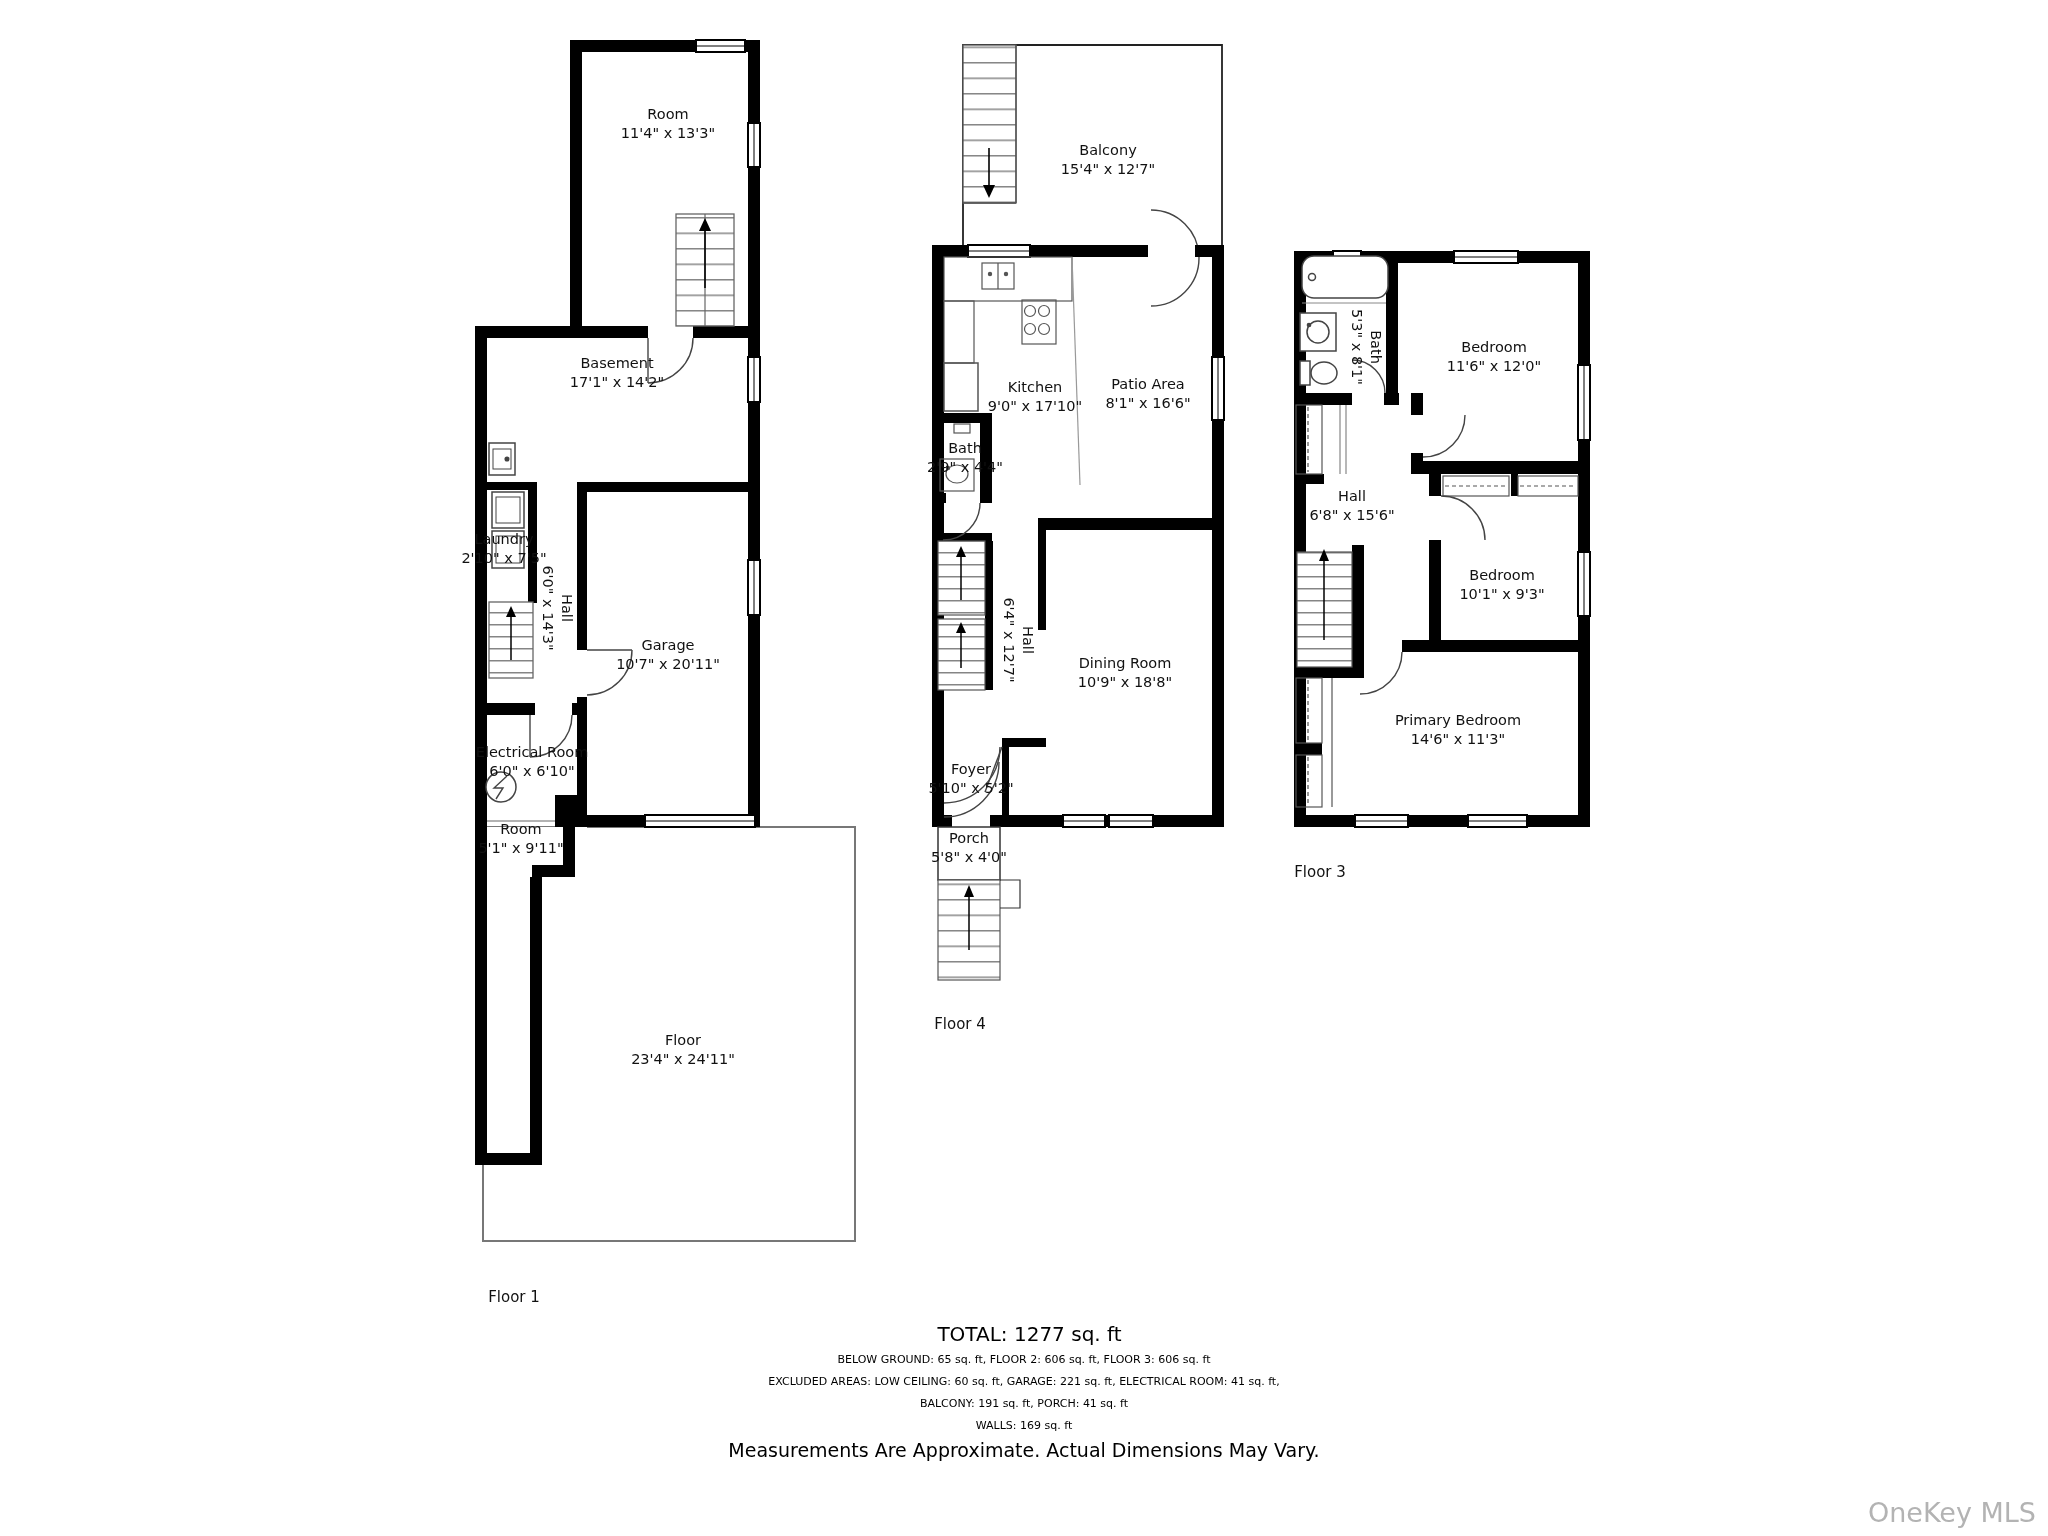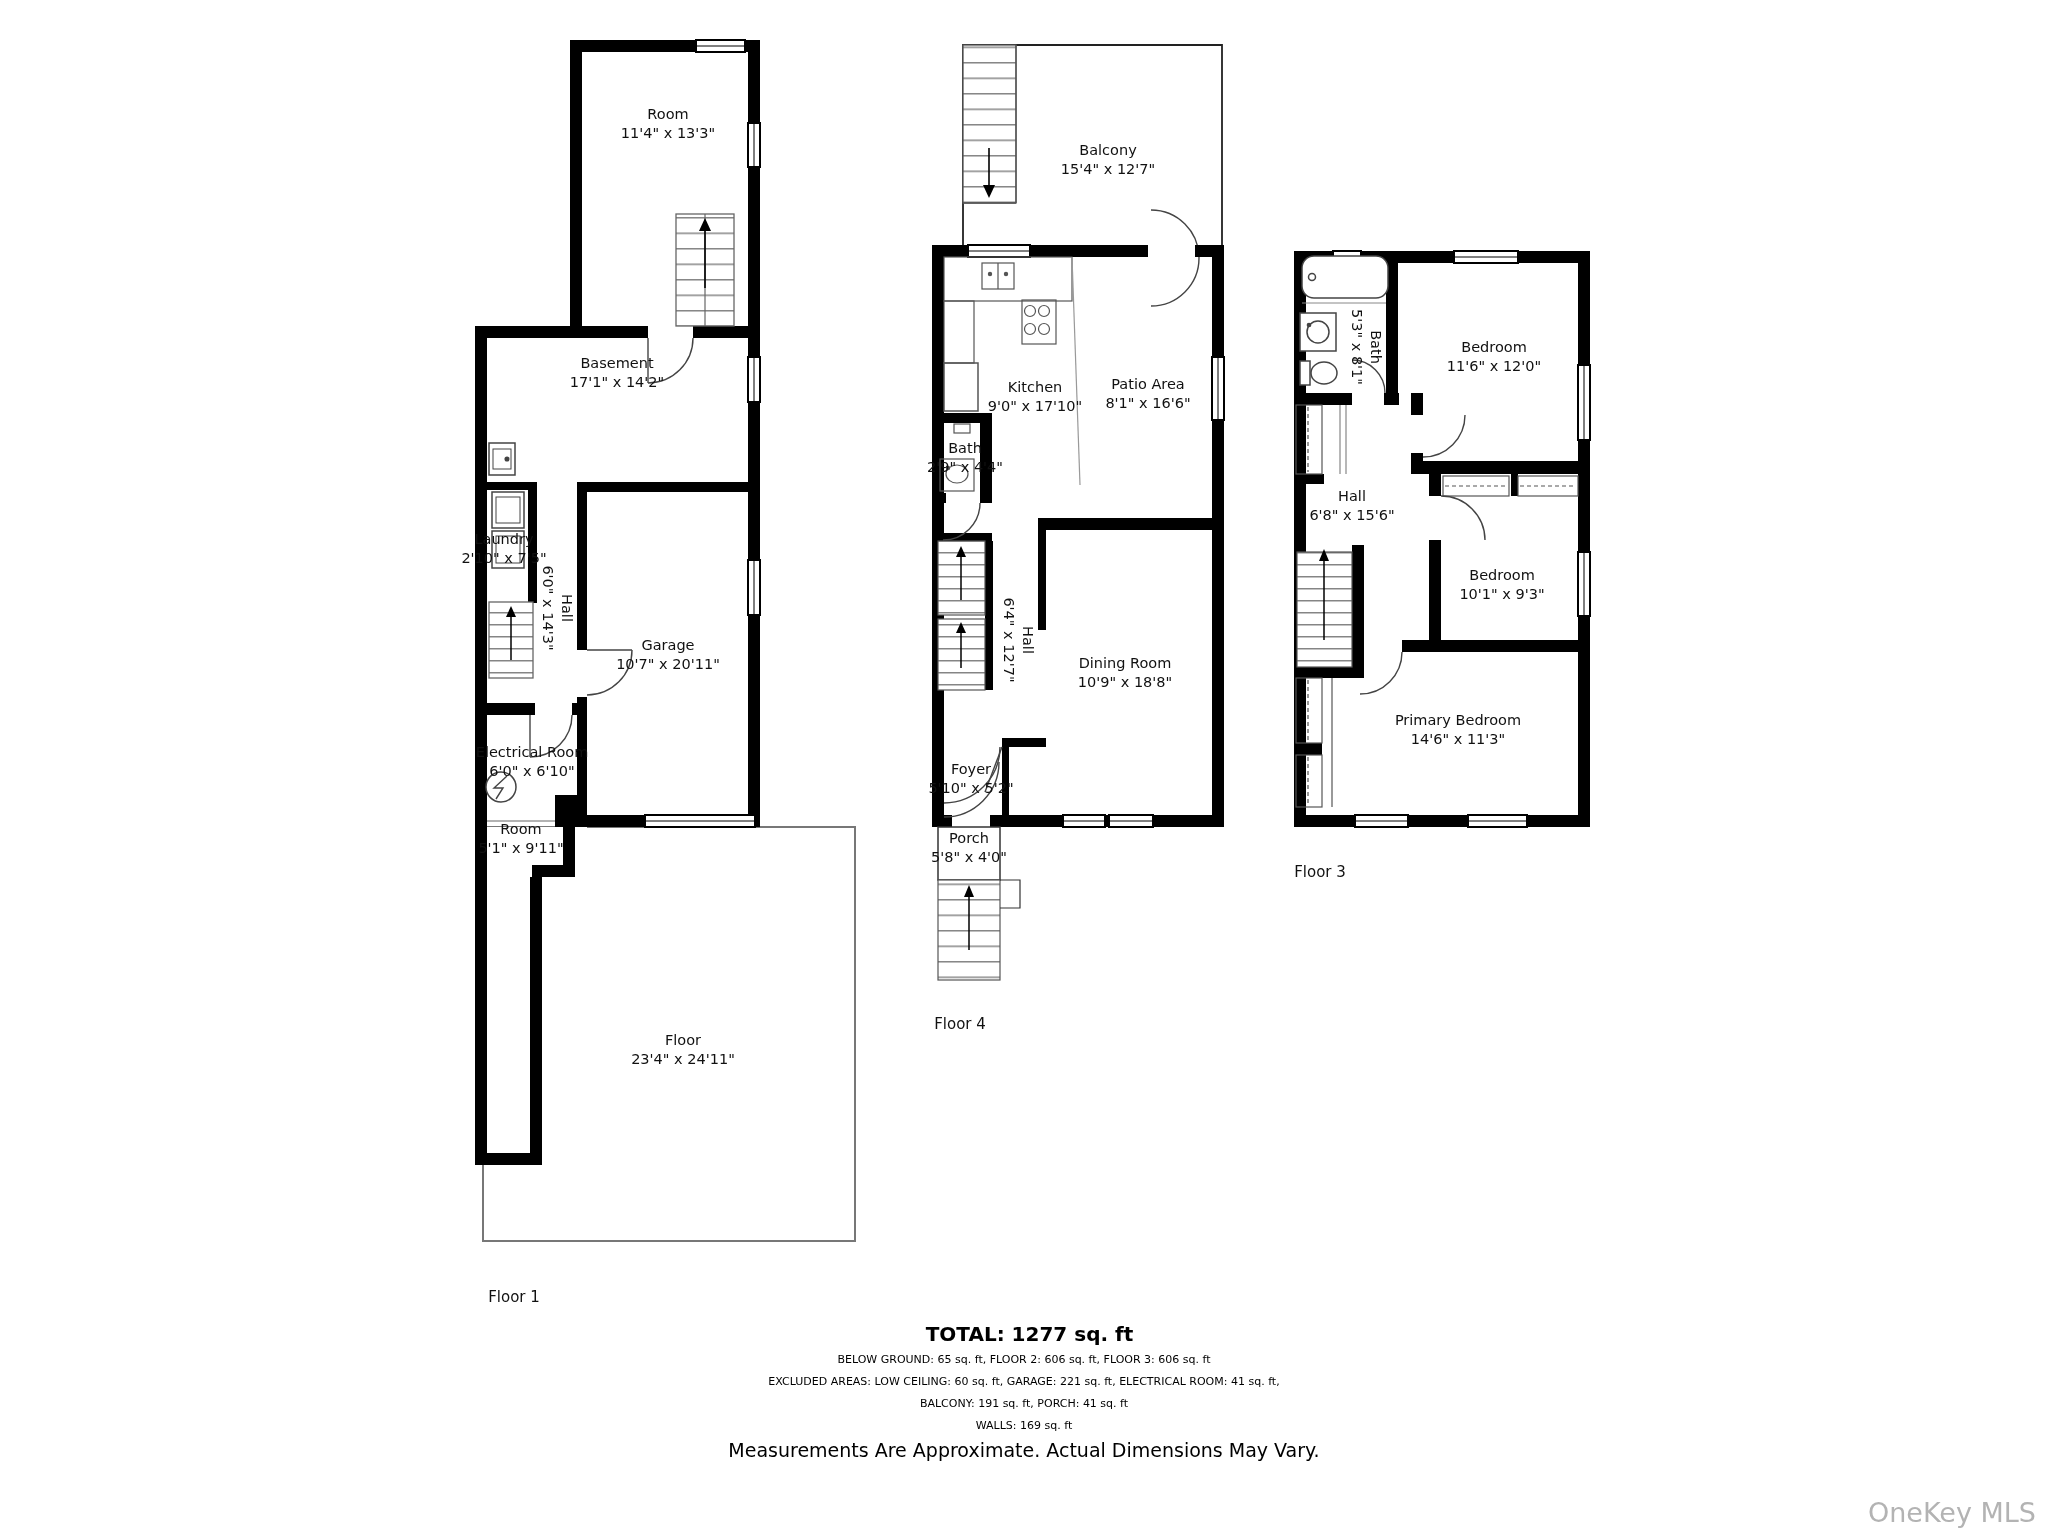--- a/index.html
+++ b/index.html
@@ -5,21 +5,21 @@
   html,body{margin:0;padding:0;background:#fff;}
   #page{position:relative;width:2048px;height:1536px;background:#fff;overflow:hidden;
         font-family:"DejaVu Sans",sans-serif;border-radius:17px;}
   svg{position:absolute;left:0;top:0;}
   .lbl{position:absolute;transform:translate(-50%,-50%);text-align:center;color:#111;
        font-size:14.5px;line-height:1.3;white-space:nowrap;z-index:5;}
   .lbl .ln{display:block;}
   .lbl.rot{transform:translate(-50%,-50%) rotate(90deg);}
   .floorcap{position:absolute;transform:translate(-50%,-50%);font-size:15px;color:#111;z-index:5;}
   #summary{position:absolute;left:0;top:1322px;width:2048px;text-align:center;color:#000;z-index:5;}
-  #summary .total{font-size:20px;font-weight:bold;margin-bottom:3px;margin-left:11px;}
+  #summary .total{font-size:20px;font-weight:normal;margin-bottom:3px;margin-left:11px;}
   #summary .sline{font-size:11px;line-height:22px;}
   #summary .disc{font-size:19px;margin-top:2px;}
   #watermark{position:absolute;right:12px;bottom:8px;font-size:27px;color:#b3b3b3;z-index:5;}
 </style>
 </head>
 <body>
 
 <div id="page">
 
 <svg width="2048" height="1536" viewBox="0 0 2048 1536">

